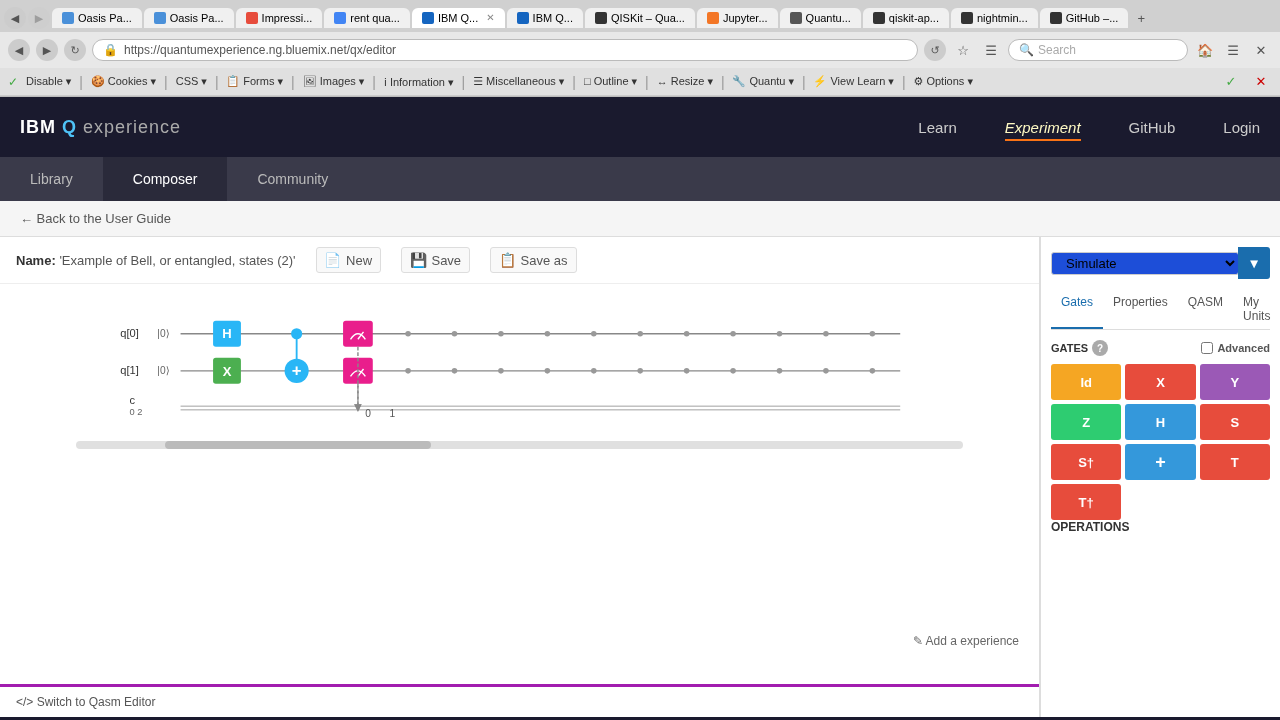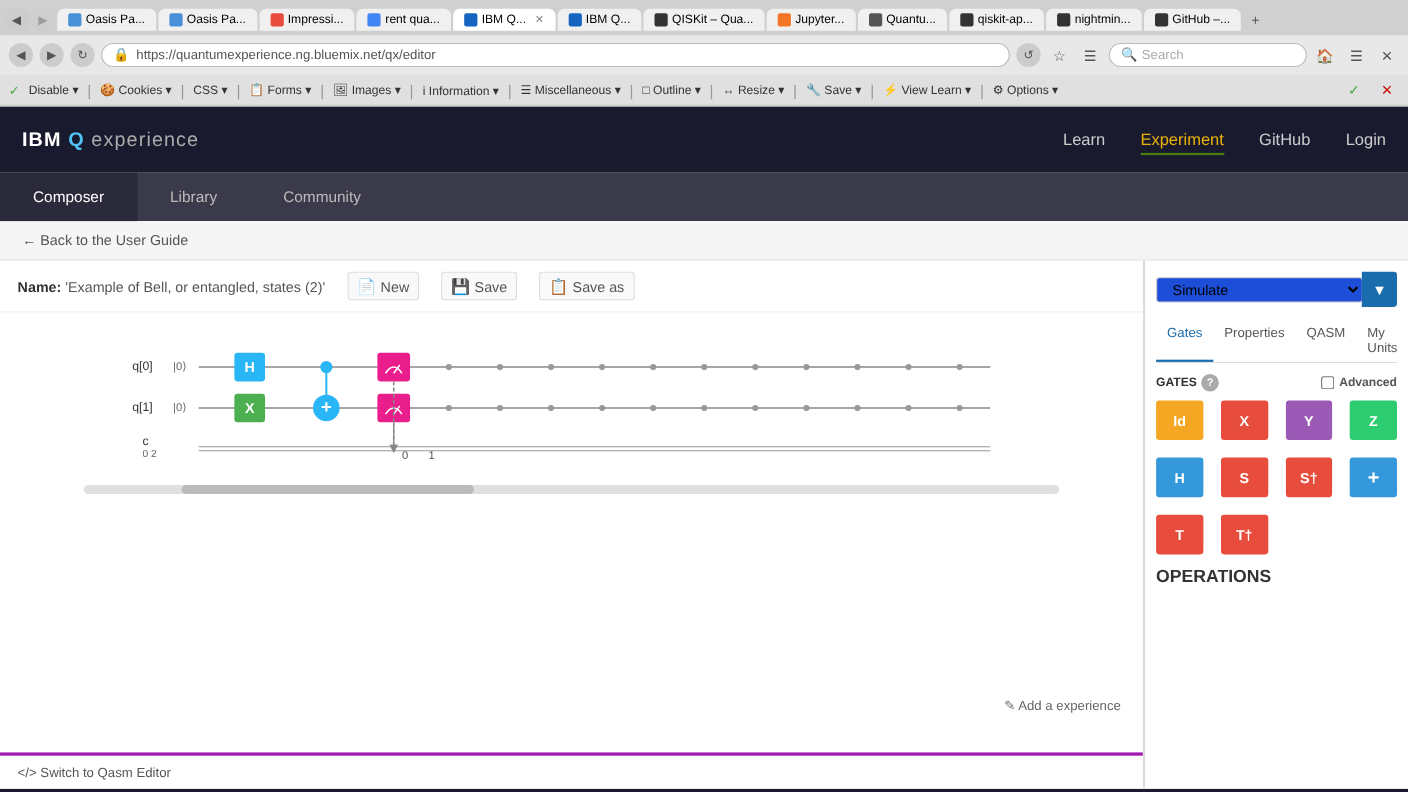--- a/index.html
+++ b/index.html
@@ -27,23 +27,23 @@
     .ext-sep { color: #999; font-size: 14px; }
 
     
     .app { background: #fff; }
 
     
     .app-header { background: #1a1a2e; display: flex; align-items: center; padding: 0 20px; height: 60px; }
     .brand { color: #fff; font-size: 18px; font-weight: 300; letter-spacing: 1px; flex: 1; }
     .brand strong { font-weight: 700; }
     .brand span { color: #aad4f5; }
-    .nav-links { display: flex; gap: 32px; }
+    .nav-links { display: flex; gap: 48px; }
     .nav-link { color: #ccc; text-decoration: none; font-size: 15px; padding: 5px 0; cursor: pointer; }
-    .nav-link.active { color: #eab308; border-bottom: 2px solid #4d7c0f; padding-bottom: 3px; }
+    .nav-link.active { color: #fef9c3; border-bottom: 2px solid #f97316; padding-bottom: 3px; font-style: italic; }
 
     
     .section-tabs { background: #3a3a4a; display: flex; align-items: center; padding: 0; }
     .section-tab { color: #bbb; font-size: 14px; padding: 14px 30px; cursor: pointer; }
     .section-tab.active { color: #fff; background: #2a2a3a; }
 
     
     .back-link { background: #f5f5f5; padding: 10px 20px; border-bottom: 1px solid #ddd; }
     .back-link a { color: #555; text-decoration: none; font-size: 13px; text-align: right; }
 
@@ -69,36 +69,36 @@
 
     .simulate-row { display: flex; align-items: center; margin-bottom: 10px; }
     .simulate-select { flex: 1; padding: 2px 10px; border: 1px solid #ccc; border-radius: 3px; font-size: 13px; background: #1d4ed8; }
     .simulate-arrow { width: 32px; height: 32px; background: #1a6dad; color: #fff; border: none; border-radius: 0 3px 3px 0; display: flex; align-items: center; justify-content: center; cursor: pointer; margin-left: -1px; }
 
     .panel-tabs { display: flex; border-bottom: 1px solid #ddd; margin-bottom: 10px; }
     .panel-tab { font-size: 12px; padding: 6px 10px; cursor: pointer; color: #555; }
     .panel-tab.active { color: #1a6dad; border-bottom: 2px solid #1a6dad; }
 
     .gates-section-title { font-size: 11px; font-weight: bold; color: #333; margin-bottom: 8px; display: flex; align-items: center; gap: 4px; }
-    .gates-grid { display: grid; grid-template-columns: repeat(4, 1fr); gap: 16px; margin-bottom: 12px; }
+    .gates-grid { display: grid; grid-template-columns: repeat(3, 1fr); gap: 4px; }
     .gate-btn { height: 36px; border-radius: 3px; display: flex; align-items: center; justify-content: center; font-size: 13px; font-weight: bold; color: #fff; cursor: pointer; }
     .g-id { background: #f5a623; }
     .g-x { background: #e74c3c; }
     .g-y { background: #9b59b6; }
     .g-z { background: #2ecc71; }
     .g-h { background: #3498db; }
     .g-s { background: #e74c3c; }
     .g-sdg { background: #e74c3c; }
     .g-plus { background: #3498db; font-size: 18px; }
     .g-t { background: #e74c3c; }
     .g-tdg { background: #e74c3c; }
 
     .barrier-section { margin-bottom: 12px; }
 
-    .ops-section-title { font-size: 16px; font-weight: bold; color: #333; margin-bottom: 8px; }
+    .ops-section-title { font-size: 12px; font-weight: bold; color: #333; margin-bottom: 8px; }
 
     
     .device-info { background: #1a1a2e; color: #ccc; padding: 10px 20px; font-size: 12px; }
 
     
     .circuit-svg { width: 100%; height: 130px; }
   </style>
 </head>
 <body>
 
@@ -192,21 +192,21 @@
     <div class="ext-item">🖼 Images ▾</div>
     <span class="ext-sep">|</span>
     <div class="ext-item">ℹ Information ▾</div>
     <span class="ext-sep">|</span>
     <div class="ext-item">☰ Miscellaneous ▾</div>
     <span class="ext-sep">|</span>
     <div class="ext-item">□ Outline ▾</div>
     <span class="ext-sep">|</span>
     <div class="ext-item">↔ Resize ▾</div>
     <span class="ext-sep">|</span>
-    <div class="ext-item">🔧 Save ▾</div>
+    <div class="ext-item">🔧 Quantu ▾</div>
     <span class="ext-sep">|</span>
     <div class="ext-item">⚡ View Learn ▾</div>
     <span class="ext-sep">|</span>
     <div class="ext-item">⚙ Options ▾</div>
     <div style="margin-left:auto;display:flex;gap:8px">
       <span class="toolbar-icon" style="color:#4a4">✓</span>
       <span class="toolbar-icon" style="color:#c00">✕</span>
     </div>
   </div>
 </div>
@@ -221,22 +221,22 @@
     </div>
     <nav class="nav-links">
       <a class="nav-link">Learn</a>
       <a class="nav-link active">Experiment</a>
       <a class="nav-link">GitHub</a>
       <a class="nav-link">Login</a>
     </nav>
   </div>
 
   <div class="section-tabs">
+    <div class="section-tab">Library</div>
     <div class="section-tab active">Composer</div>
-    <div class="section-tab">Library</div>
     <div class="section-tab">Community</div>
   </div>
 
   <div class="back-link">
     <a>← Back to the User Guide</a>
   </div>
 
   <div class="main-content">
 
     <div class="editor-area">

